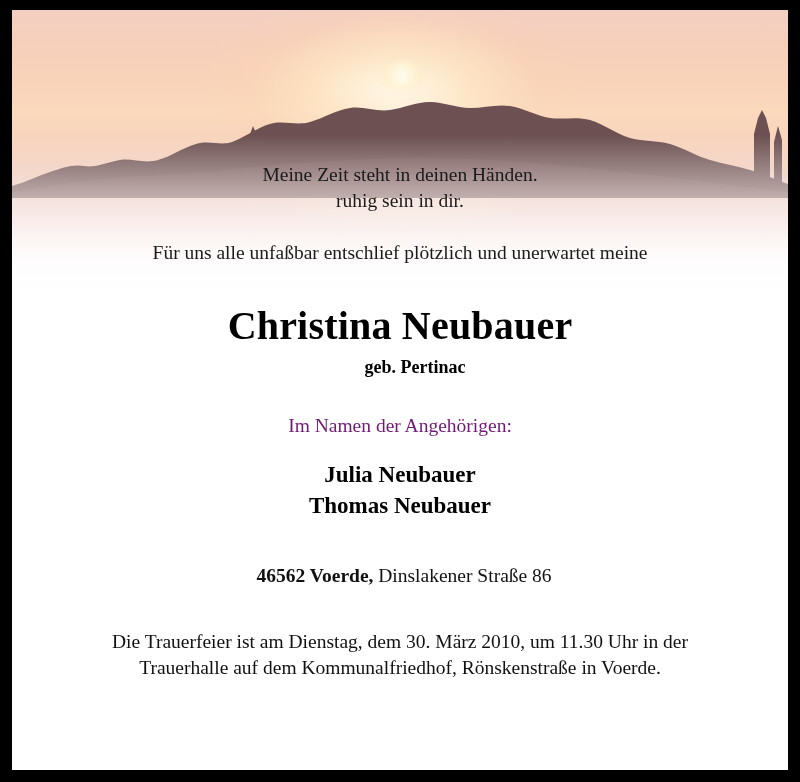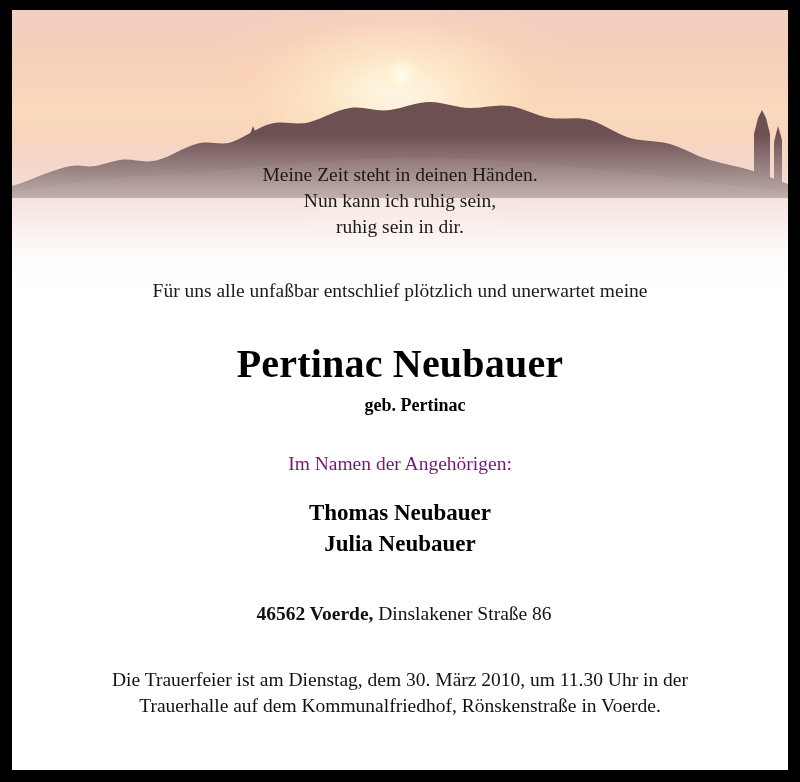--- a/index.html
+++ b/index.html
@@ -118,21 +118,21 @@
 
   .verse {
     margin-top: 152px;
     font-size: 19.5px;
     line-height: 26px;
     color: #1a1a1a;
   }
   .verse div { white-space: nowrap; }
 
   .intro {
-    margin-top: 38px;
+    margin-top: 26px;
     font-size: 19.5px;
     line-height: 26px;
     color: #1a1a1a;
   }
 
   .name {
     margin-top: 36px;
     font-size: 40px;
     font-weight: bold;
     letter-spacing: 0.2px;
@@ -221,37 +221,36 @@
         </svg>
       </div>
 
       <div class="mist"></div>
     </div>
 
     <div class="content">
 
       <div class="verse">
         <div>Meine Zeit steht in deinen Händen.</div>
-        <div>Nun kann ich ruhig sein,</div>
         <div>ruhig sein in dir.</div>
       </div>
 
       <div class="intro">
         <div>Für uns alle unfaßbar entschlief plötzlich und unerwartet meine</div>
       </div>
 
-      <div class="name">Pertinac Neubauer</div>
+      <div class="name">Christina Neubauer</div>
       <div class="birthname">geb. Pertinac</div>
 
 
       <div class="family-intro">Im Namen der Angehörigen:</div>
 
       <div class="survivors">
+        <div>Julia Neubauer</div>
         <div>Thomas Neubauer</div>
-        <div>Julia Neubauer</div>
       </div>
 
       <div class="address">
         <span class="bold">46562 Voerde,</span><span> Dinslakener Straße 86</span>
       </div>
 
       <div class="service">
         <div>Die Trauerfeier ist am Dienstag, dem 30. März 2010, um 11.30 Uhr in der</div>
         <div>Trauerhalle auf dem Kommunalfriedhof, Rönskenstraße in Voerde.</div>
 

